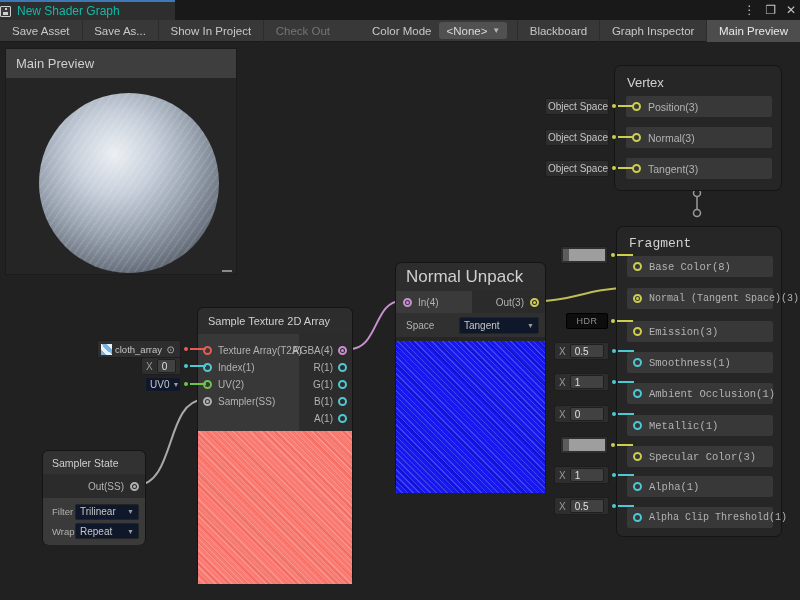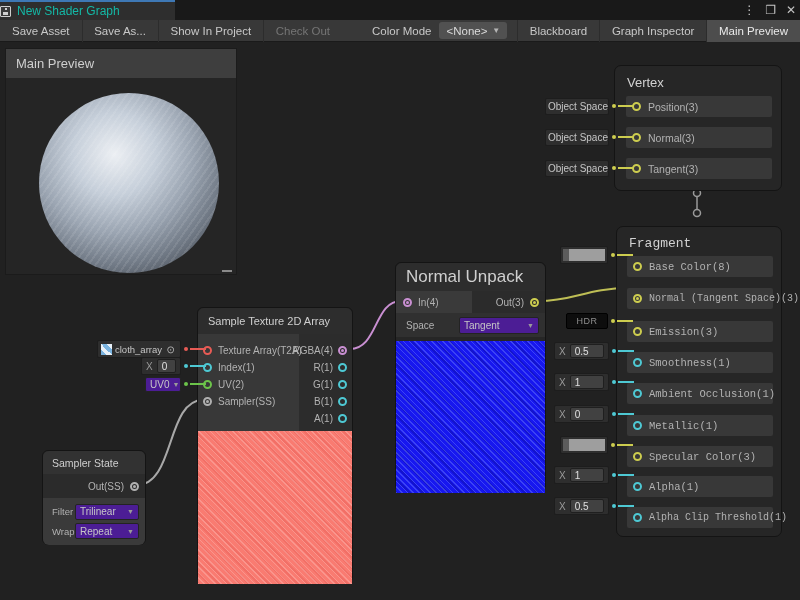--- a/index.html
+++ b/index.html
@@ -68,21 +68,21 @@
   .osbox { width:64px; height:17px; justify-content:flex-end; }
   .swbox { width:48px; padding:2px; gap:0; }
   .sw-strip { width:6px; height:100%; background:#5c5c5c; }
   .sw-main { flex:1; height:100%; background:#9e9e9e; }
   .hdrbox { width:42px; height:16px; background:#0d0d0d; border:1px solid #000; justify-content:center;
             color:#8f8f8f; font-size:9px; letter-spacing:0.5px; }
   .fbox { padding:0 4px; gap:4px; }
   .fx { color:#9a9a9a; font-size:10px; }
   .ffield { width:34px; height:14px; background:#414141; border:1px solid #1f1f1f; border-radius:2px;
             color:#e0e0e0; font-size:10px; display:flex; align-items:center; padding-left:4px; }
-  .dd { background:#4c1d95; border:1px solid #232323; border-radius:2px; display:flex; align-items:center;
+  .dd { background:#0f172a; border:1px solid #232323; border-radius:2px; display:flex; align-items:center;
         justify-content:space-between; padding:0 4px; color:#c6c6c6; font-size:10px; cursor:pointer; }
   .dd .arr { font-size:7px; color:#9a9a9a; margin-left:3px; }
 
   
   .st-title { height:26px; background:#2d2d2d; border-radius:6px 6px 0 0; color:#cfcfcf; font-size:11px;
               display:flex; align-items:center; padding-left:10px; }
   .st-body { position:relative; height:97px; background:#383838; }
   .st-outcol { position:absolute; right:0; top:0; bottom:0; width:53px; background:#2c2c2c; }
   .st-in { position:absolute; left:5px; height:16px; display:flex; align-items:center; gap:6px;
            color:#b2b2b2; font-size:10px; white-space:nowrap; }

